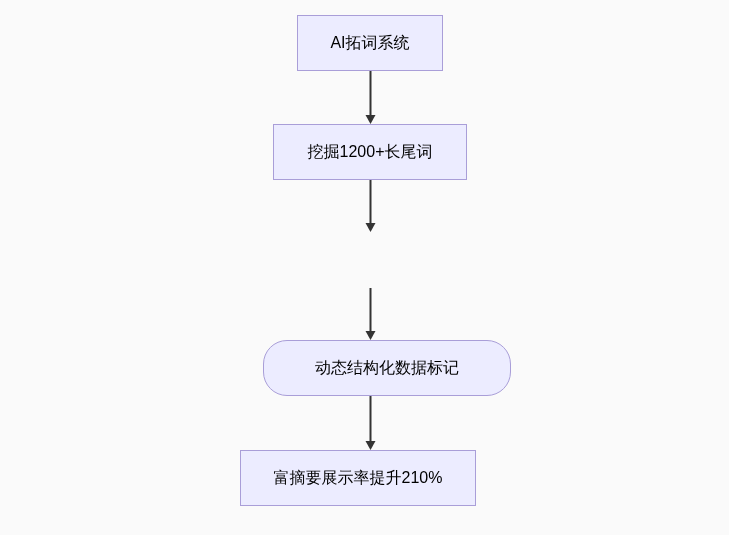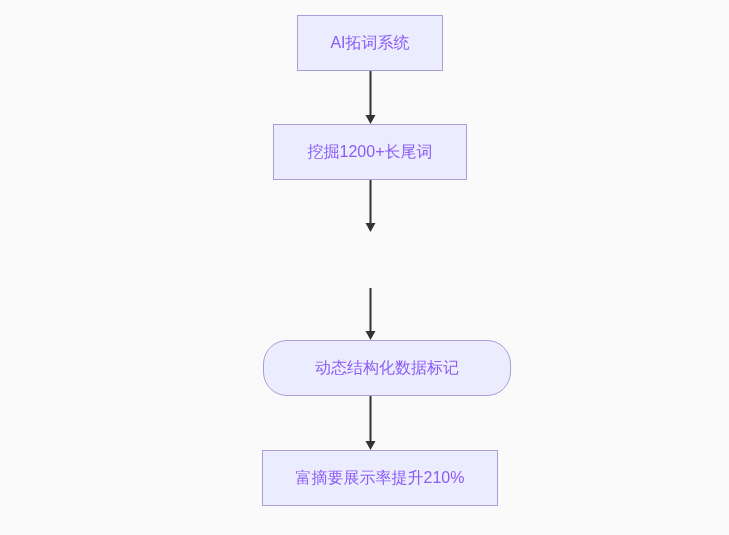--- a/index.html
+++ b/index.html
@@ -19,21 +19,21 @@
     position: absolute;
     box-sizing: border-box;
     height: 56px;
     background: #ECECFF;
     border: 1.5px solid #A99ED8;
     display: flex;
     align-items: center;
     justify-content: center;
   }
   .node-label {
-    color: #8b5cf6;
+    color: #000000;
     font-size: 16px;
     white-space: nowrap;
     line-height: 1;
   }
   .arrow {
     position: absolute;
     left: 370px;
     width: 11px;
     transform: translateX(-50%);
     display: flex;
@@ -50,21 +50,21 @@
     height: 0;
     border-left: 5px solid transparent;
     border-right: 5px solid transparent;
     border-top: 9px solid #333333;
   }
   
   .n0 { top: 15px;  left: 297px; width: 146px; }
   .n1 { top: 124px; left: 273px; width: 194px; text-align: right; }
   .n2 { top: 232px; left: 258px; width: 224px; }
   .n3 { top: 340px; left: 263px; width: 248px; border-radius: 24px; }
-  .n4 { top: 450px; left: 262px; width: 236px; }
+  .n4 { top: 450px; left: 240px; width: 236px; }
   .a0 { top: 71px;  height: 53px; }
   .a1 { top: 180px; height: 52px; }
   .a2 { top: 288px; height: 52px; }
   .a3 { top: 396px; height: 54px; }
 </style>
 </head>
 <body>
 
 <div class="canvas">
 

